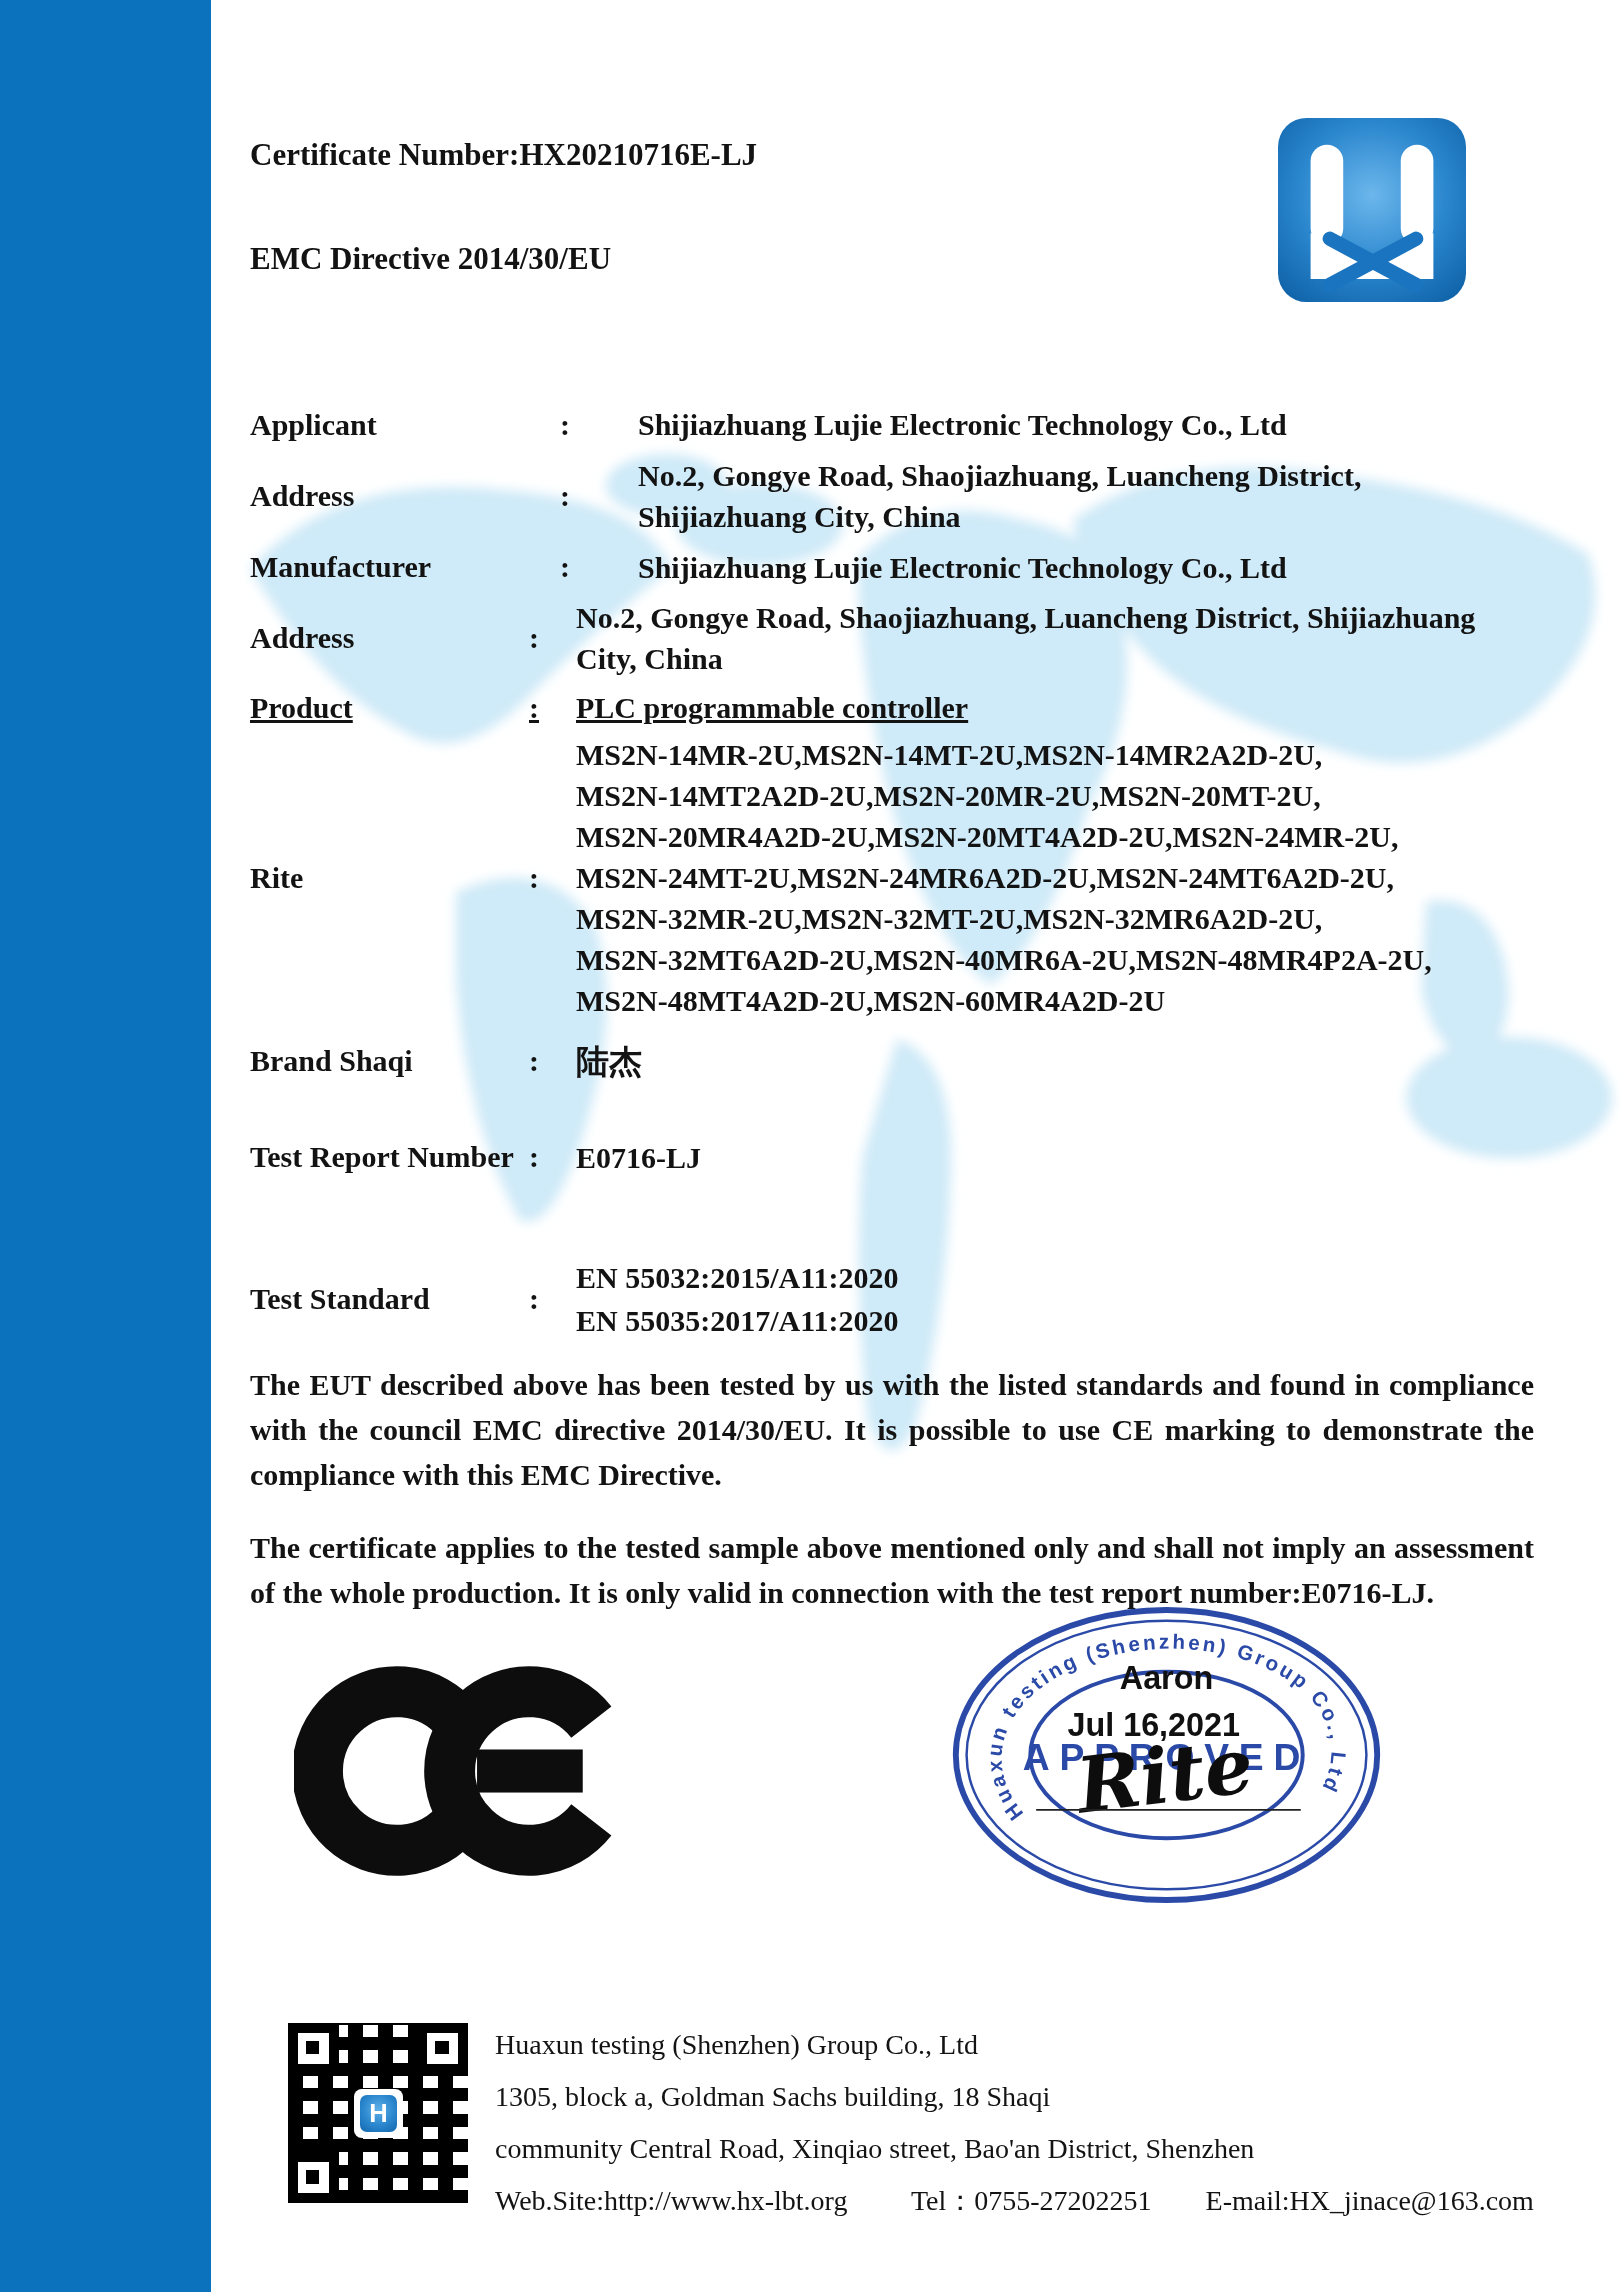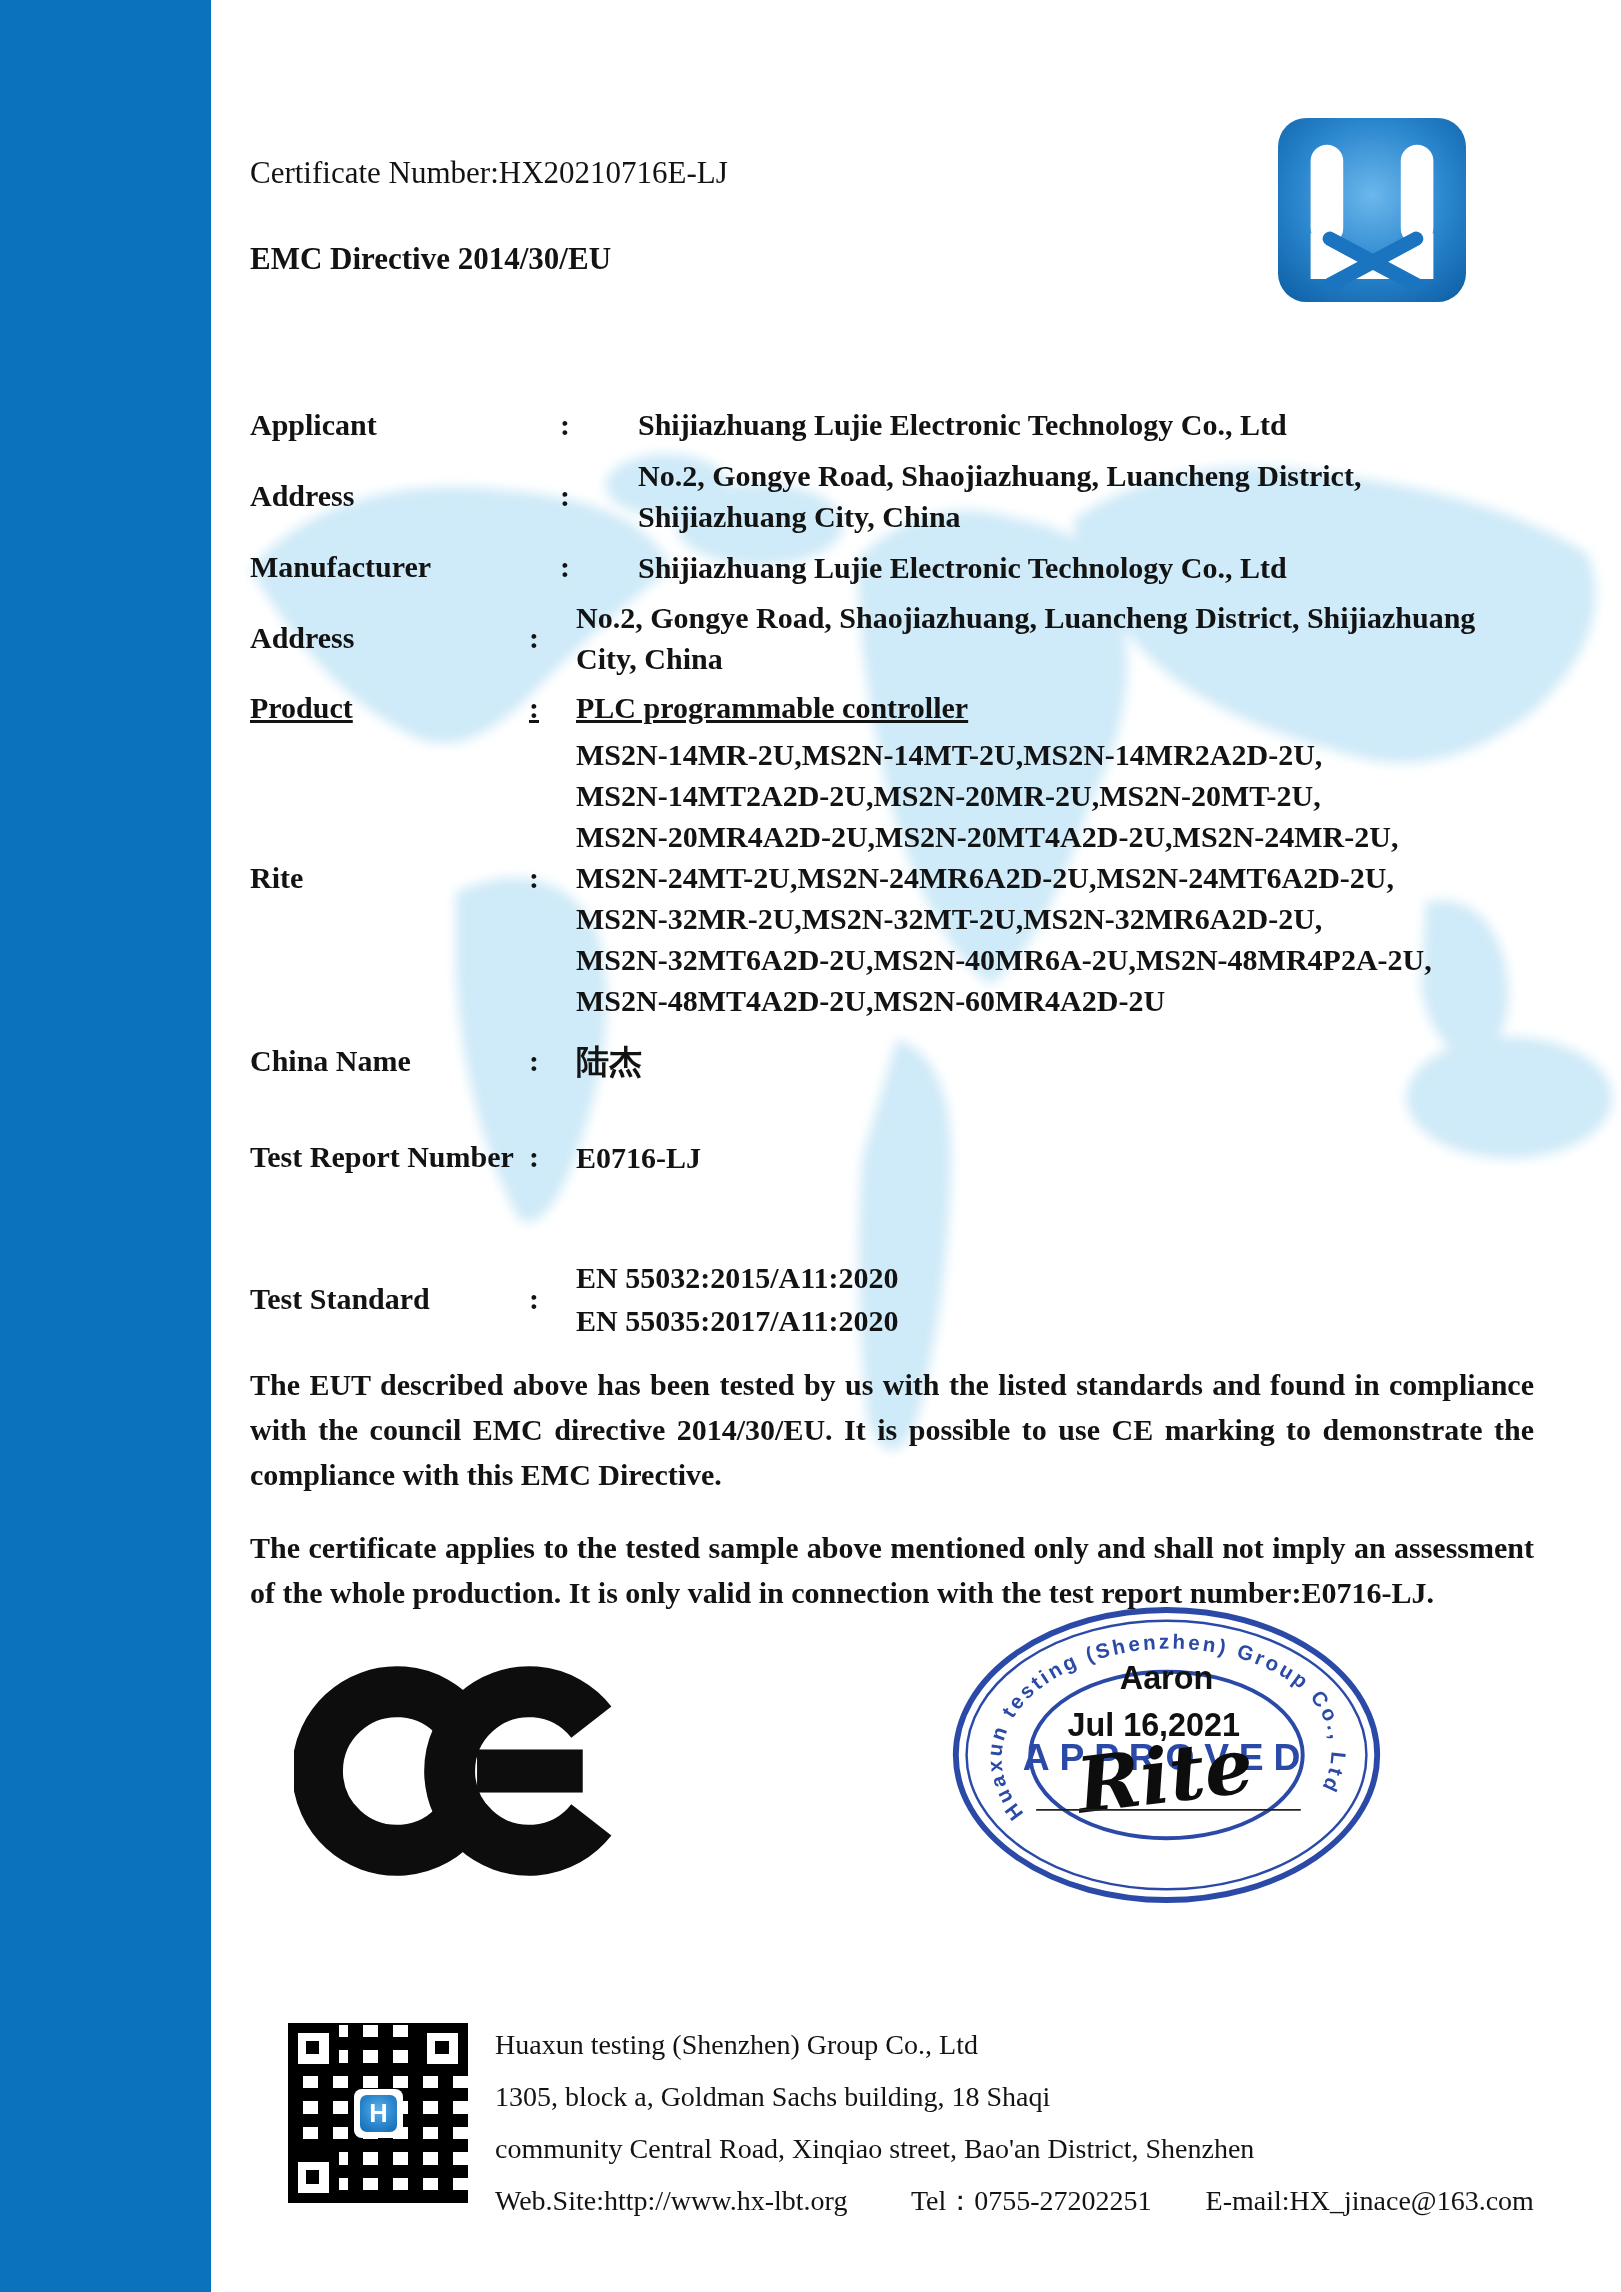--- a/index.html
+++ b/index.html
@@ -12,21 +12,21 @@
   .side-band{position:absolute;left:0;top:0;width:211px;height:2293px;background:#0b72bd;z-index:3;}
   .side-title{
     position:absolute;left:0;top:345px;width:211px;height:1948px;
     writing-mode:vertical-rl;text-orientation:mixed;line-height:211px;
     font-size:99px;font-weight:bold;color:#ffffff;letter-spacing:4.9px;white-space:nowrap;
   }
   
   .map{position:absolute;left:211px;top:431px;width:1410px;height:1108px;z-index:0;}
   
   .content{position:absolute;left:250px;top:0;width:1284px;z-index:2;}
-  .cert-no{position:absolute;left:0;top:155px;font-size:31px;font-weight:normal;white-space:nowrap;}
+  .cert-no{position:absolute;left:0;top:137px;font-size:31px;font-weight:bold;white-space:nowrap;}
   .directive{position:absolute;left:0;top:241px;font-size:31px;font-weight:bold;white-space:nowrap;}
   .logo{position:absolute;left:1026px;top:116px;width:192px;height:188px;}
   
   .fields{position:absolute;left:0;top:404px;width:1284px;}
   .frow{display:grid;grid-template-columns:279px 47px 1fr;align-items:center;}
   .flabel{font-size:30px;font-weight:bold;}
   .fcolon{font-size:30px;font-weight:bold;text-align:left;}
   .fvalue{font-size:30px;font-weight:bold;line-height:41px;}
   .mline{font-size:30px;font-weight:bold;line-height:41px;white-space:nowrap;}
   .brand-val{font-size:33px;font-weight:bold;font-family:"DejaVu Sans","Liberation Sans",sans-serif;}
@@ -151,21 +151,21 @@
         <div class="mline">MS2N-14MR-2U,MS2N-14MT-2U,MS2N-14MR2A2D-2U,</div>
         <div class="mline">MS2N-14MT2A2D-2U,MS2N-20MR-2U,MS2N-20MT-2U,</div>
         <div class="mline">MS2N-20MR4A2D-2U,MS2N-20MT4A2D-2U,MS2N-24MR-2U,</div>
         <div class="mline">MS2N-24MT-2U,MS2N-24MR6A2D-2U,MS2N-24MT6A2D-2U,</div>
         <div class="mline">MS2N-32MR-2U,MS2N-32MT-2U,MS2N-32MR6A2D-2U,</div>
         <div class="mline">MS2N-32MT6A2D-2U,MS2N-40MR6A-2U,MS2N-48MR4P2A-2U,</div>
         <div class="mline">MS2N-48MT4A2D-2U,MS2N-60MR4A2D-2U</div>
       </div>
     </div>
     <div class="frow mb56">
-      <div class="flabel">China Name</div>
+      <div class="flabel">Brand Shaqi</div>
       <div class="fcolon">:</div>
       <div class="fvalue brand-val">陆杰</div>
     </div>
     <div class="frow mb80">
       <div class="flabel">Test Report Number</div>
       <div class="fcolon">:</div>
       <div class="fvalue">E0716-LJ</div>
     </div>
     <div class="frow">
       <div class="flabel">Test Standard</div>

